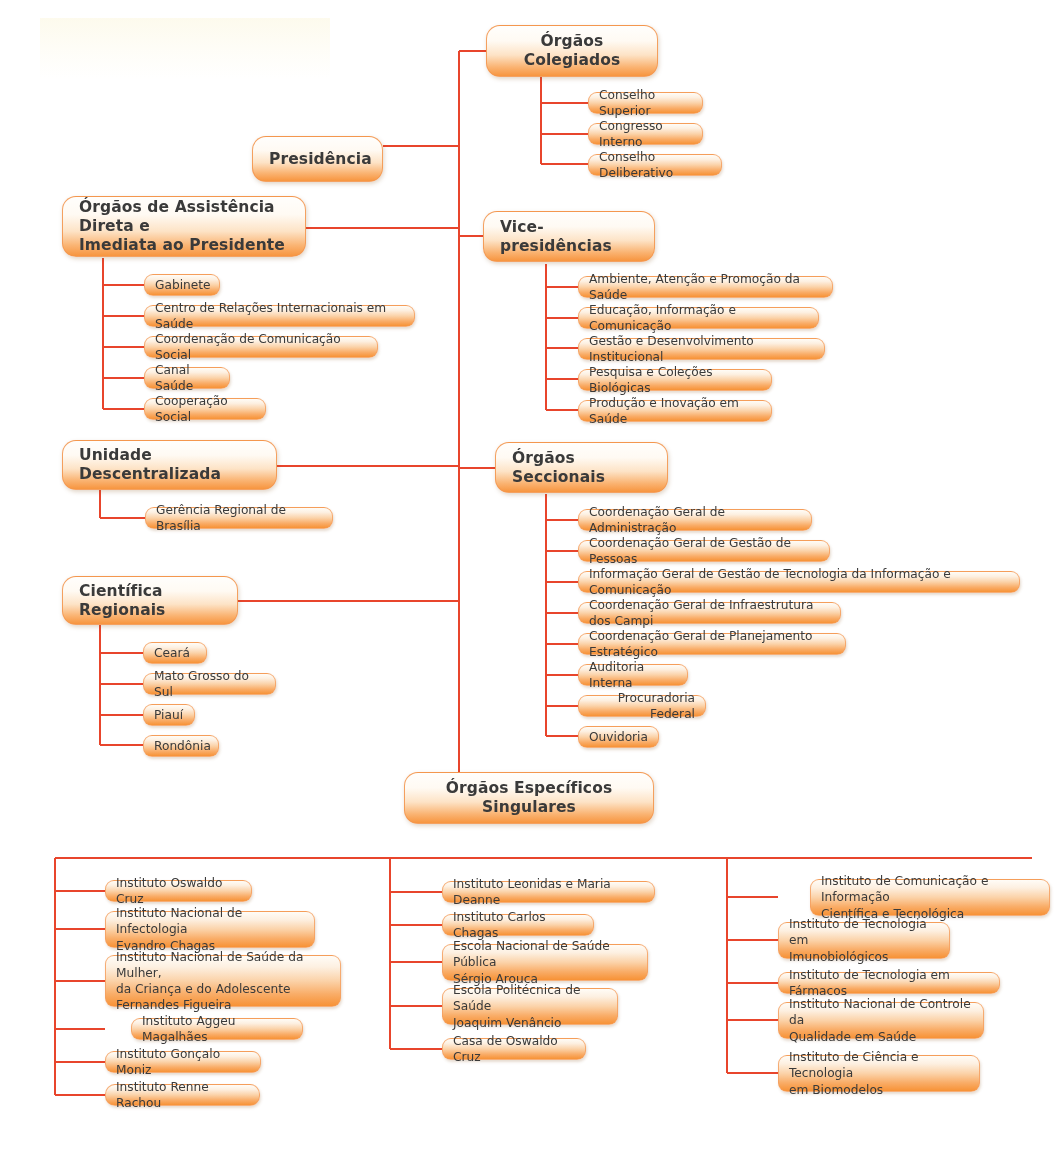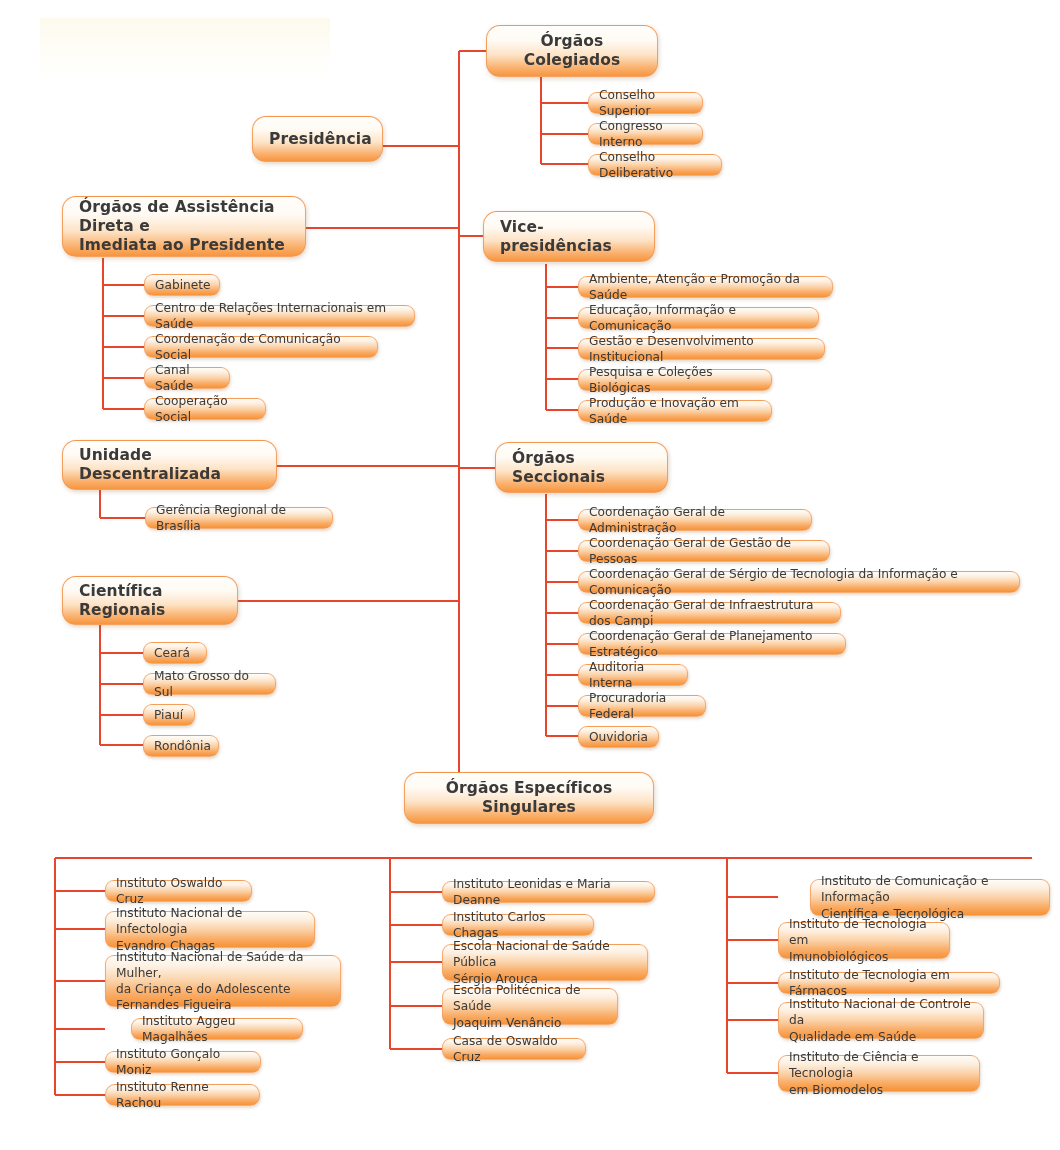--- a/index.html
+++ b/index.html
@@ -183,21 +183,21 @@
       <path d="M390 1049 L442 1049"></path>
 
       <path d="M727 897 L778 897"></path>
       <path d="M727 940 L778 940"></path>
       <path d="M727 983 L778 983"></path>
       <path d="M727 1020 L778 1020"></path>
       <path d="M727 1073 L778 1073"></path>
     </g>
   </svg>
 
-  <div class="node primary" style="left:252px; top:116px; width:131px; height:45px; justify-content:center; text-align:center;">
+  <div class="node primary" style="left:252px; top:136px; width:131px; height:45px; justify-content:center; text-align:center;">
     <span class="lbl">Presidência</span>
   </div>
 
   <div class="node primary" style="left:486px; top:25px; width:172px; height:52px; justify-content:center; text-align:center;">
     <span class="lbl">Órgãos Colegiados</span>
   </div>
 
   <div class="node primary" style="left:62px; top:196px; width:244px; height:61px; text-align:left;">
     <span class="lbl">Órgãos de Assistência Direta e
 Imediata ao Presidente</span>
@@ -269,32 +269,32 @@
     <span class="lbl">Gerência Regional de Brasília</span>
   </div>
 
   <div class="node leaf" style="left:578px; top:509px; width:234px; height:22px;">
     <span class="lbl">Coordenação Geral de Administração</span>
   </div>
   <div class="node leaf" style="left:578px; top:540px; width:252px; height:22px;">
     <span class="lbl">Coordenação Geral de Gestão de Pessoas</span>
   </div>
   <div class="node leaf" style="left:578px; top:571px; width:442px; height:22px;">
-    <span class="lbl">Coordenação Geral de Sérgio de Tecnologia da Informação e Comunicação</span>
+    <span class="lbl">Informação Geral de Gestão de Tecnologia da Informação e Comunicação</span>
   </div>
   <div class="node leaf" style="left:578px; top:602px; width:263px; height:22px;">
     <span class="lbl">Coordenação Geral de Infraestrutura dos Campi</span>
   </div>
   <div class="node leaf" style="left:578px; top:633px; width:268px; height:22px;">
     <span class="lbl">Coordenação Geral de Planejamento Estratégico</span>
   </div>
   <div class="node leaf" style="left:578px; top:664px; width:110px; height:22px;">
     <span class="lbl">Auditoria Interna</span>
   </div>
-  <div class="node leaf" style="left:578px; top:695px; width:128px; height:22px;">
+  <div class="node leaf" style="left:578px; top:695px; width:128px; height:22px;text-align:right;">
     <span class="lbl">Procuradoria Federal</span>
   </div>
   <div class="node leaf" style="left:578px; top:726px; width:81px; height:22px;">
     <span class="lbl">Ouvidoria</span>
   </div>
 
   <div class="node leaf" style="left:143px; top:642px; width:64px; height:22px;">
     <span class="lbl">Ceará</span>
   </div>
   <div class="node leaf" style="left:143px; top:673px; width:133px; height:22px;">

